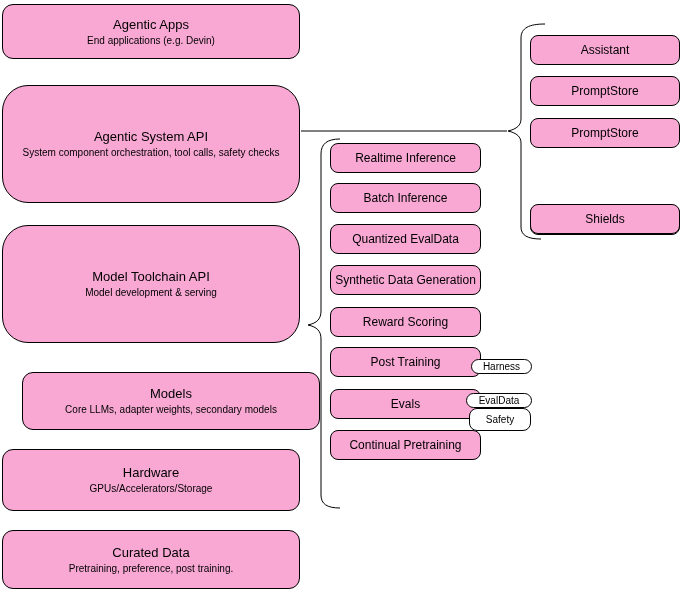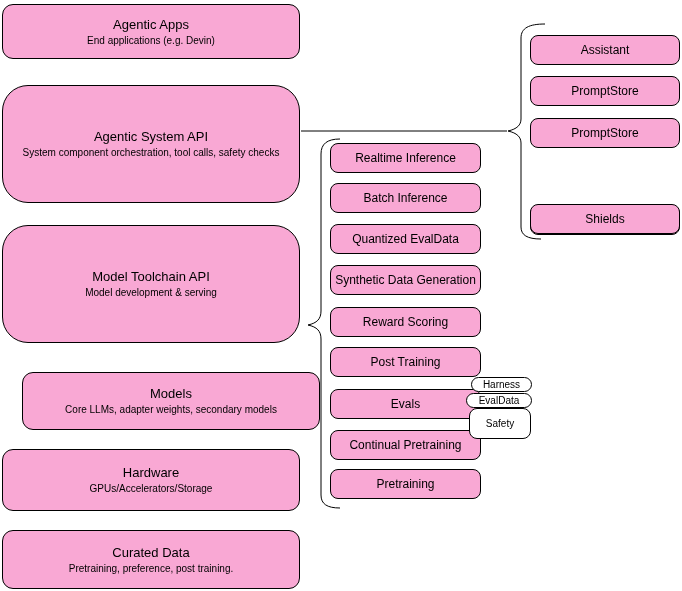--- a/index.html
+++ b/index.html
@@ -122,31 +122,28 @@
   </div>
   <div class="box mbox" style="top:347px;">
     <span>Post Training</span>
   </div>
   <div class="box mbox" style="top:389px;align-items:center;">
     <span>Evals</span>
   </div>
   <div class="box mbox" style="top:430px;">
     <span>Continual Pretraining</span>
   </div>
-  <div class="box mbox" style="top:469px;">
-    <span>Pretraining</span>
-  </div>
 
-  <div class="pill" style="left:471px;top:377px;width:61px;height:15px;">
+  <div class="pill" style="left:471px;top:359px;width:61px;height:15px;">
     <span>Harness</span>
   </div>
   <div class="pill" style="left:466px;top:393px;width:66px;height:15px;">
     <span>EvalData</span>
   </div>
-  <div class="pill" style="left:469px;top:408px;width:62px;height:31px;">
+  <div class="pill" style="left:469px;top:408px;width:62px;height:23px;">
     <span>Safety</span>
   </div>
 
   <div class="box rbox" style="top:35px;">
     <span>Assistant</span>
   </div>
   <div class="box rbox" style="top:76px;">
     <span>PromptStore</span>
   </div>
   <div class="box rbox" style="top:118px;">

